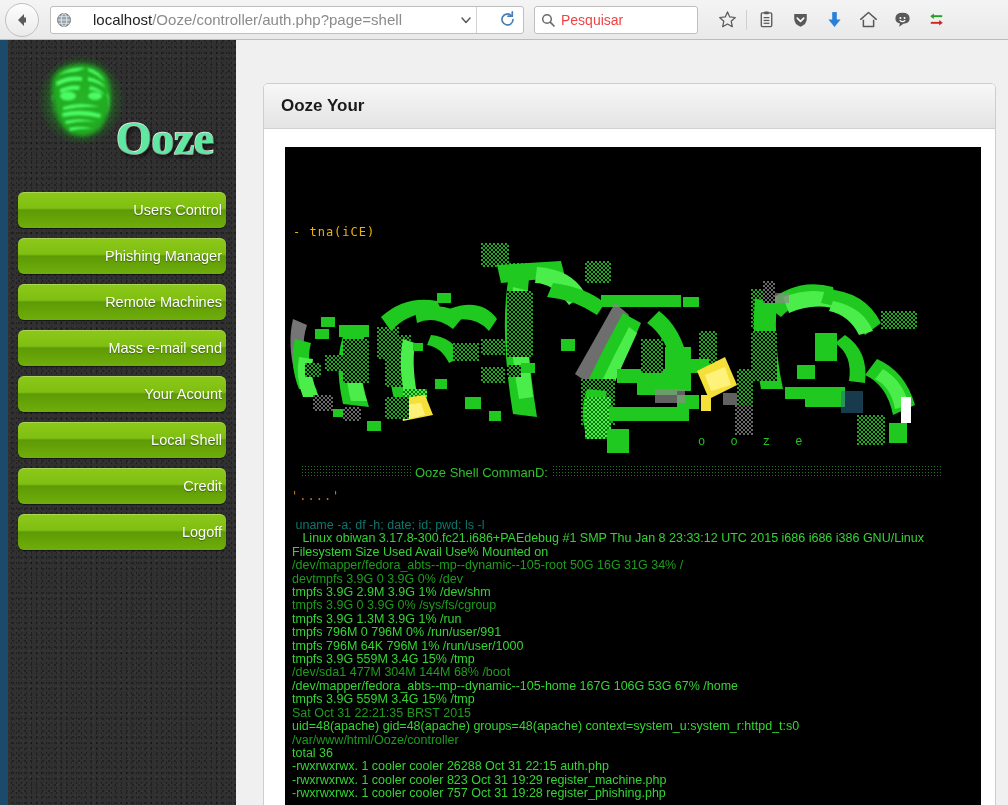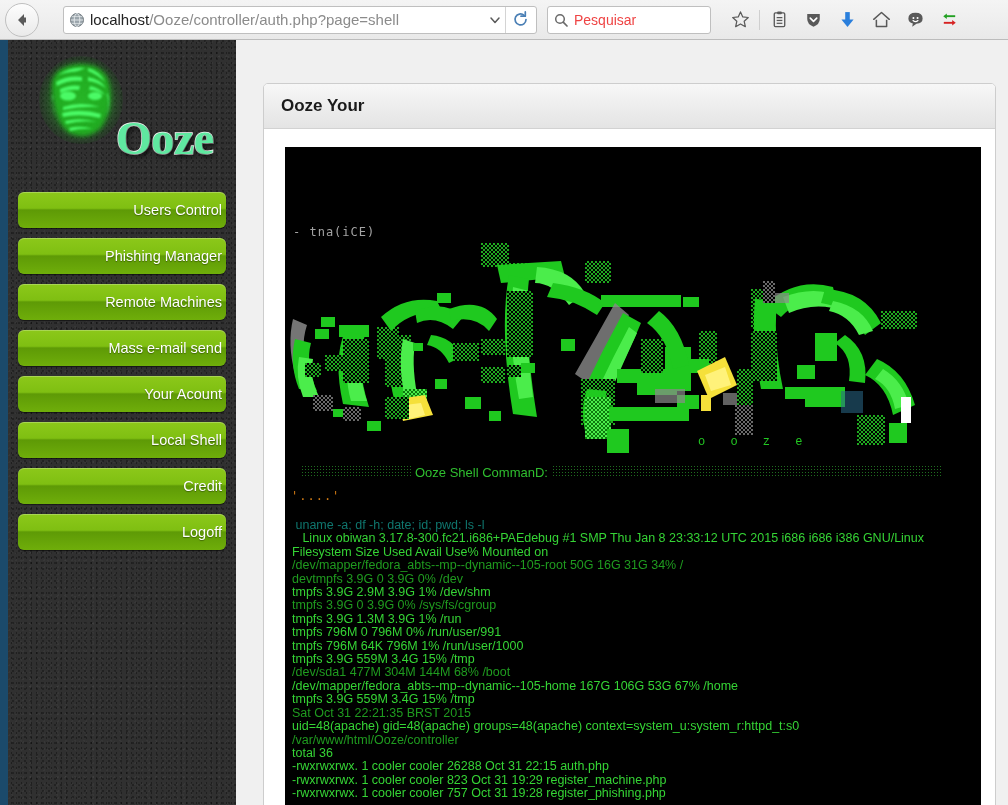--- a/index.html
+++ b/index.html
@@ -24,27 +24,28 @@
     border-radius: 50%;
     border: 1px solid #c0c0c0;
     background: linear-gradient(to bottom, #fdfdfd, #eaeaea);
     display: flex; align-items: center; justify-content: center;
     flex: none;
   }
   .back-btn svg { display: block; }
 
   .urlbar {
     flex: none;
-    width: 474px; height: 28px; margin-left: 24px;
+    width: 474px; height: 28px; margin-left: 11px;
     background: #fff;
     border: 1px solid #bfbfbf;
     border-radius: 3px;
     display: flex; align-items: center;
     padding: 0 2px 0 5px;
     position: relative;
+    gap: 16px;
   }
   .globe-icon { width: 16px; height: 16px; flex: none; margin-right: 5px; }
   .url-text {
     flex: 1 1 auto;
     font-size: 15px;
     color: #222;
     white-space: nowrap; overflow: hidden;
     line-height: 26px;
   }
   .url-text .dim { color: #8b8b8b; }
@@ -189,21 +190,21 @@
   .terminal {
     width: 696px;
     height: 700px;
     background: #000000;
     overflow: hidden;
     position: relative;
   }
   .term-tag {
     position: absolute;
     left: 8px; top: 78px;
-    color: #a3a3a3;
+    color: #eab308;
     font-family: "DejaVu Sans Mono", monospace;
     font-size: 12px;
     letter-spacing: 1px;
   }
   .ansi-art {
     position: absolute;
     left: 0px; top: 92px;
     width: 696px; height: 215px;
   }
   .ooze-small {

